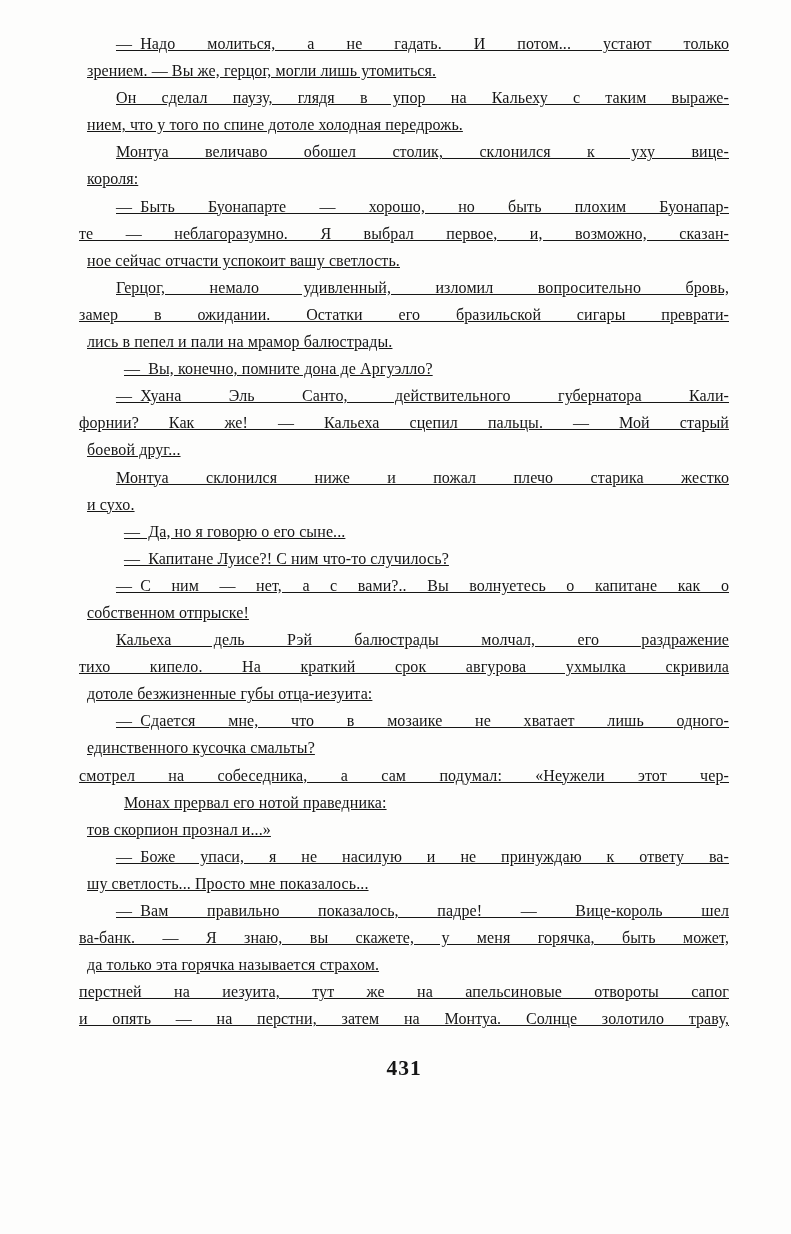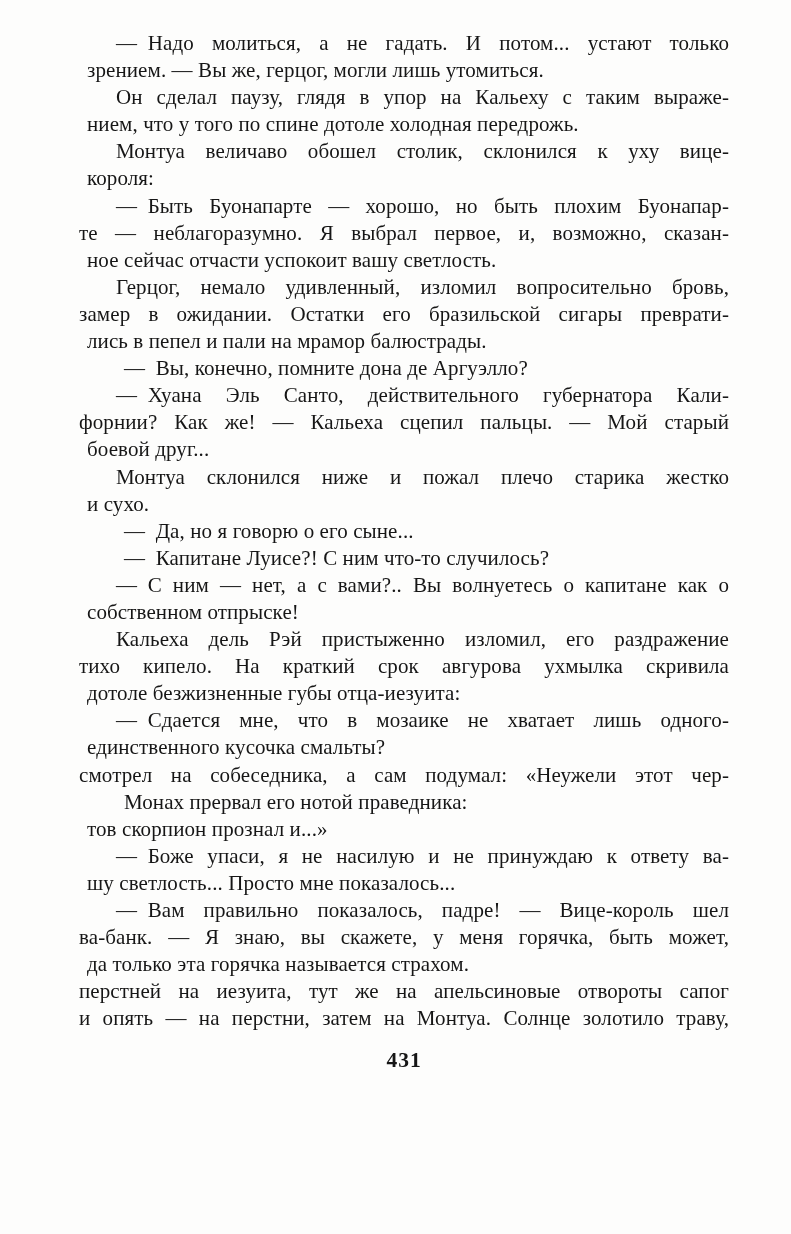--- a/index.html
+++ b/index.html
@@ -18,40 +18,41 @@
       font-family: "Liberation Serif", "DejaVu Serif", serif;
       color: #161616;
       background: #fdfdfc;
     }
 
     .page-text {
       width: 650px;
     }
 
     .line {
-      font-size: 21px;
+      font-size: 16px;
       line-height: 27.1px;
       text-align: justify;
       text-align-last: justify;
       white-space: normal;
       letter-spacing: 0.1px;
+      text-decoration: underline;
     }
 
     .line.indent {
       padding-left: 37px;
     }
 
     .line.end {
       text-align-last: left;
       margin-left: 8px;
     }
 
     .page-footer {
       width: 650px;
-      margin-top: 16px;
+      margin-top: 24px;
       text-align: center;
     }
 
     .page-number {
       display: inline-block;
       font-size: 21.5px;
       font-weight: bold;
       letter-spacing: 1px;
       color: #161616;
     }
@@ -76,21 +77,21 @@
       <div class="line indent end">— Вы, конечно, помните дона де Аргуэлло?</div>
       <div class="line indent">— Хуана Эль Санто, действительного губернатора Кали-</div>
       <div class="line">форнии? Как же! — Кальеха сцепил пальцы. — Мой старый</div>
       <div class="line end">боевой друг...</div>
       <div class="line indent">Монтуа склонился ниже и пожал плечо старика жестко</div>
       <div class="line end">и сухо.</div>
       <div class="line indent end">— Да, но я говорю о его сыне...</div>
       <div class="line indent end">— Капитане Луисе?! С ним что-то случилось?</div>
       <div class="line indent">— С ним — нет, а с вами?.. Вы волнуетесь о капитане как о</div>
       <div class="line end">собственном отпрыске!</div>
-      <div class="line indent">Кальеха дель Рэй пристыженно изломил, его раздражение</div>
+      <div class="line indent">Кальеха дель Рэй балюстрады молчал, его раздражение</div>
       <div class="line">тихо кипело. На краткий срок авгурова ухмылка скривила</div>
       <div class="line end">дотоле безжизненные губы отца-иезуита:</div>
       <div class="line indent">— Сдается мне, что в мозаике не хватает лишь одного-</div>
       <div class="line end">единственного кусочка смальты?</div>
       <div class="line">смотрел на собеседника, а сам подумал: «Неужели этот чер-</div>
       <div class="line indent end">Монах прервал его нотой праведника:</div>
       <div class="line end">тов скорпион прознал и...»</div>
       <div class="line indent">— Боже упаси, я не насилую и не принуждаю к ответу ва-</div>
       <div class="line end">шу светлость... Просто мне показалось...</div>
       <div class="line indent">— Вам правильно показалось, падре! — Вице-король шел</div>

